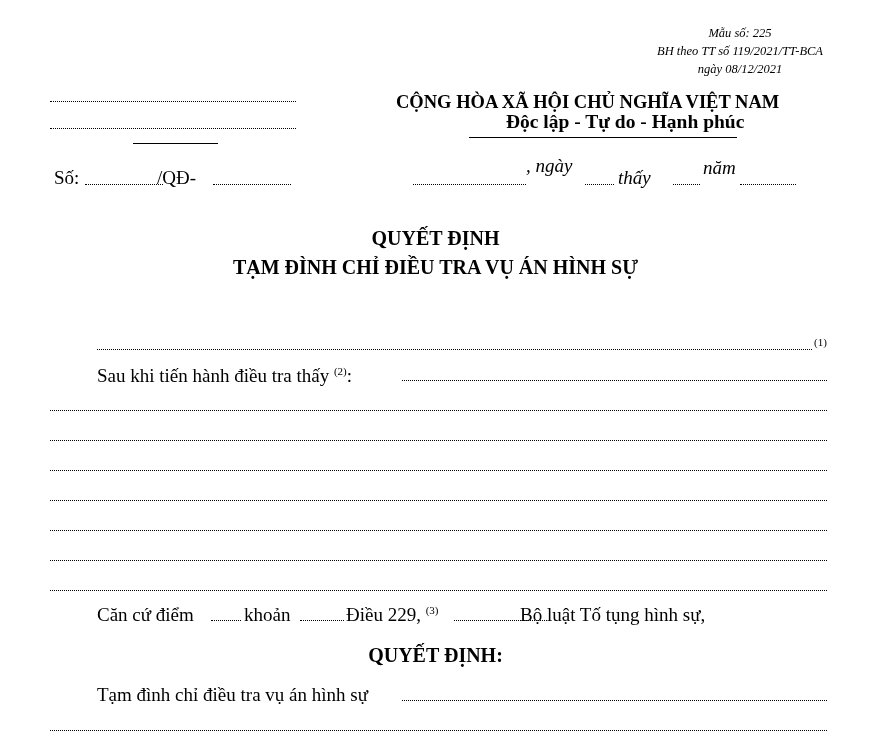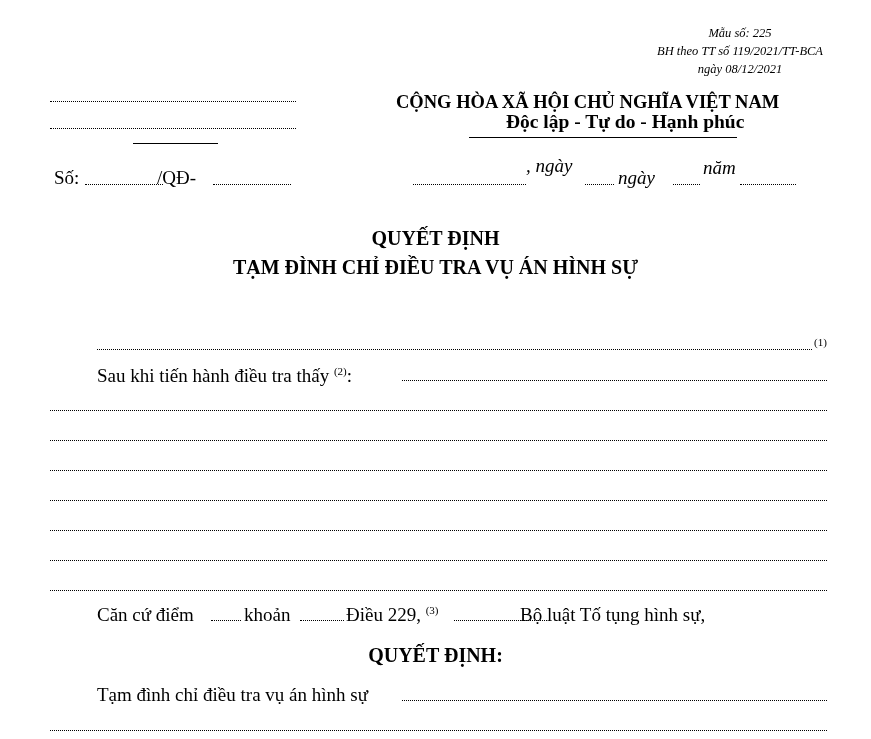--- a/index.html
+++ b/index.html
@@ -38,21 +38,21 @@
 <div class="abs body-text" style="left:54px; top:167px;">
   <span>Số:</span>
 </div>
 <div class="dots" style="left:85px; top:184px; width:78px;"></div>
 <div class="abs body-text" style="left:157px; top:167px;">/QĐ-</div>
 <div class="dots" style="left:213px; top:184px; width:78px;"></div>
 
 <div class="dots" style="left:413px; top:184px; width:113px;"></div>
 <div class="abs body-text italic" style="left:526px; top:155px;">, ngày</div>
 <div class="dots" style="left:585px; top:184px; width:29px;"></div>
-<div class="abs body-text italic" style="left:618px; top:167px;">ngày</div>
+<div class="abs body-text italic" style="left:618px; top:167px;">thấy</div>
 <div class="dots" style="left:673px; top:184px; width:27px;"></div>
 <div class="abs body-text italic" style="left:703px; top:157px;">năm</div>
 <div class="dots" style="left:740px; top:184px; width:56px;"></div>
 
 <div class="abs title" style="top:227px;">QUYẾT ĐỊNH</div>
 <div class="abs title" style="top:256px;">TẠM ĐÌNH CHỈ ĐIỀU TRA VỤ ÁN HÌNH SỰ</div>
 
 <div class="dots" style="left:97px; top:349px; width:715px;"></div>
 <div class="abs" style="left:814px; top:336px; font-size:11px;">(1)</div>
 

